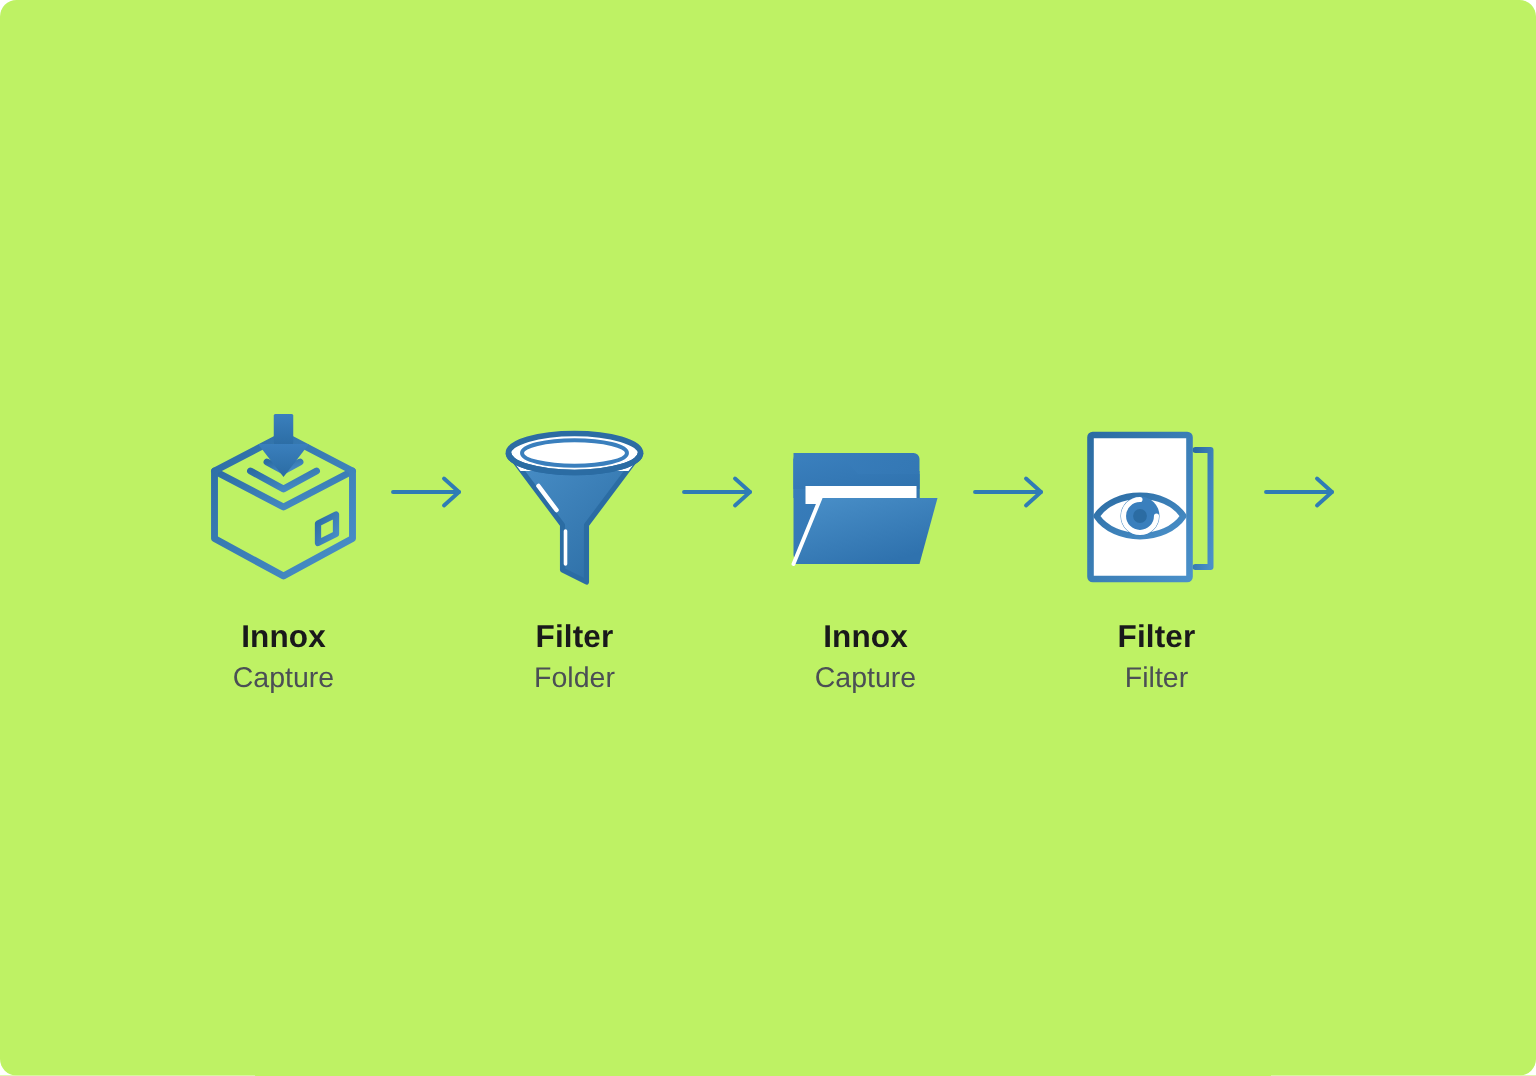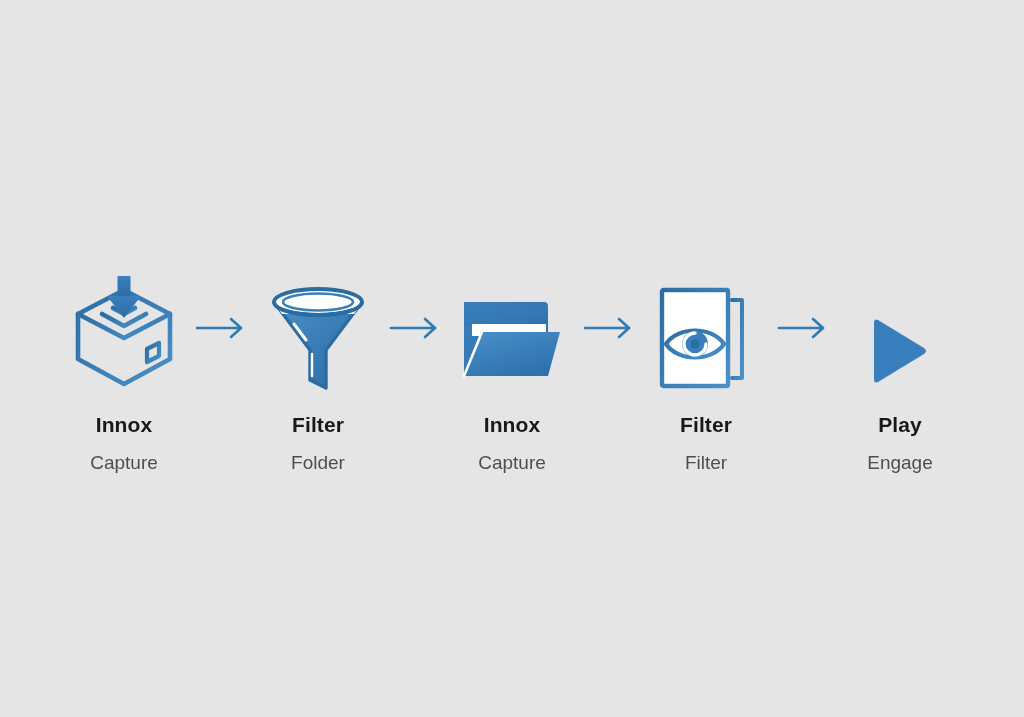--- a/index.html
+++ b/index.html
@@ -11,21 +11,22 @@
     width: 1024px;
     height: 717px;
     background: #ffffff;
     font-family: "Liberation Sans", sans-serif;
     overflow: hidden;
   }
   #diagram-root {
     position: relative;
     width: 1024px;
     height: 717px;
-    background: #e5e5e5;
+    background: #bef264;
+    border-radius: 11px;
   }
   .flow-row {
     position: absolute;
     left: 0;
     top: 278px;
     width: 1024px;
     display: flex;
     flex-direction: row;
     align-items: flex-start;
     justify-content: center;
@@ -50,21 +51,21 @@
   .step-title {
     margin-top: 26px;
     font-size: 21px;
     font-weight: bold;
     color: #19191b;
     letter-spacing: 0.1px;
     line-height: 1.05;
     text-align: center;
   }
   .step-sub {
-    margin-top: 17px;
+    margin-top: 7px;
     font-size: 19px;
     font-weight: normal;
     color: #4b4f55;
     line-height: 1.05;
     text-align: center;
   }
   .connector {
     width: 64px;
     height: 110px;
     display: flex;
@@ -237,24 +238,15 @@
 
     <div class="connector">
       <svg width="52" height="24" viewBox="0 0 52 24">
         <g fill="none" stroke="#2f7cb5" stroke-width="2.6" stroke-linecap="round" stroke-linejoin="round">
           <line x1="2" y1="12" x2="46" y2="12"></line>
           <polyline points="36,3 46,12 36,21"></polyline>
         </g>
       </svg>
     </div>
 
-    <div class="step">
-      <div class="icon-box">
-        <svg width="64" height="74" viewBox="0 0 64 74">
-          <path d="M10 6 L56 34 Q60 37 56 40 L10 68 Q6 70 6 65 L6 9 Q6 4 10 6 Z" fill="#3a7fbd"></path>
-        </svg>
-      </div>
-      <div class="step-title">Play</div>
-      <div class="step-sub">Engage</div>
-    </div>
 
   </div>
 </div>
 
 </body></html>

